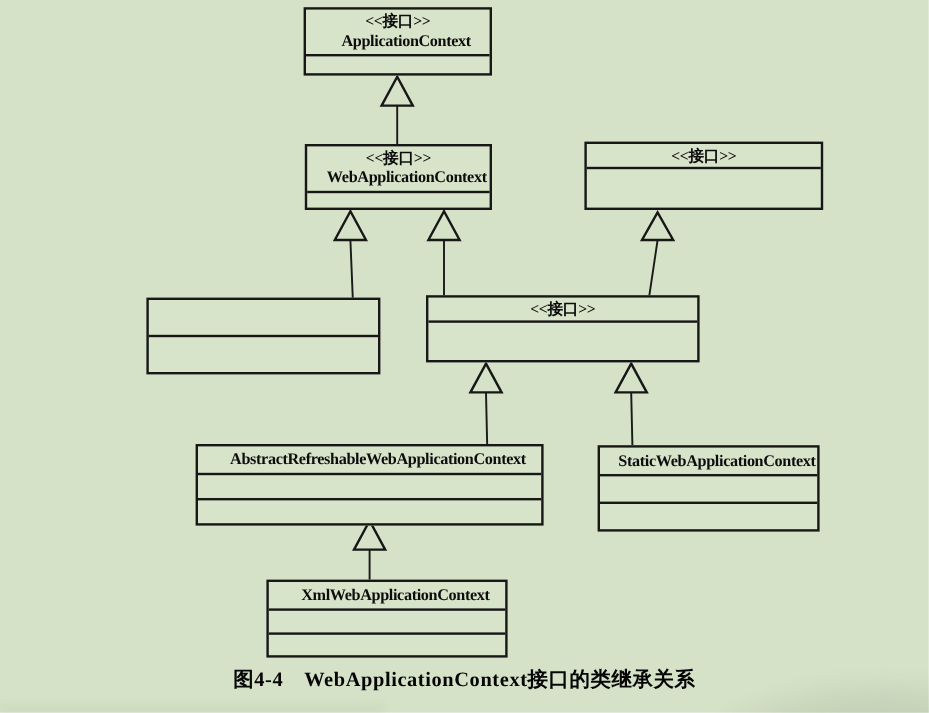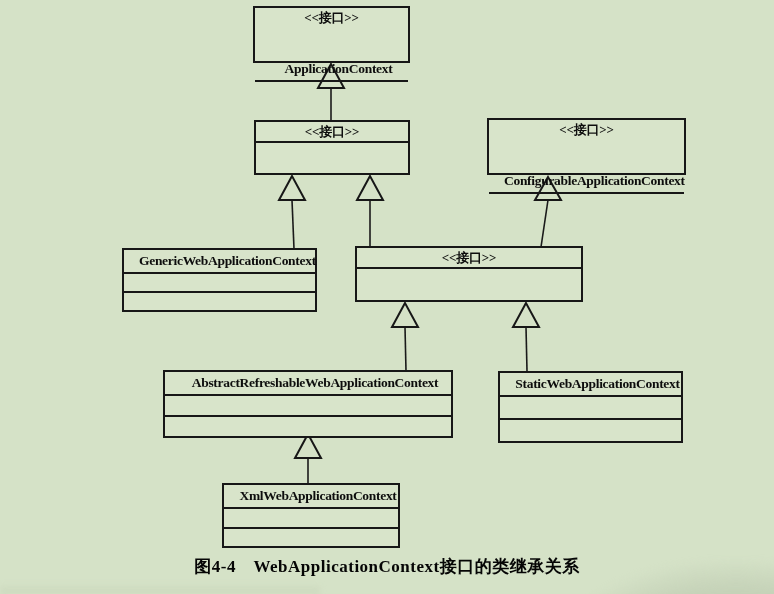--- a/index.html
+++ b/index.html
@@ -17,21 +17,20 @@
     background:#d8e4ca;
     border:2px solid #171717;
     display:flex;flex-direction:column;
     text-align:center;
     color:#0d0d0d;
   }
   .uml-header{
     border-bottom:2px solid #171717;
     display:flex;flex-direction:column;justify-content:center;
     padding:2px 1px;
-    gap:35px;
   }
   .stereotype{
     font-weight:bold;font-size:13px;line-height:15px;letter-spacing:-0.2px;
     white-space:nowrap;
   }
   .classname{
     font-weight:bold;font-size:13.5px;line-height:18px;letter-spacing:-0.3px;
     white-space:nowrap;
     margin-left:14px;
   }
@@ -85,36 +84,33 @@
     <div class="uml-header">
       <div class="stereotype">&lt;&lt;接口&gt;&gt;</div>
       <div class="classname">ApplicationContext</div>
     </div>
     <div class="compartment"></div>
   </div>
 
   <div class="uml-box" style="left:254px;top:120px;width:156px;height:55px">
     <div class="uml-header">
       <div class="stereotype">&lt;&lt;接口&gt;&gt;</div>
+      <div class="classname">WebApplicationContext</div>
     </div>
     <div class="compartment"></div>
   </div>
 
   <div class="uml-box" style="left:487px;top:118px;width:199px;height:57px">
     <div class="uml-header">
       <div class="stereotype">&lt;&lt;接口&gt;&gt;</div>
-      <div class="classname">ConfigurableApplicationContext</div>
     </div>
     <div class="compartment"></div>
   </div>
 
   <div class="uml-box" style="left:122px;top:248px;width:195px;height:64px">
-    <div class="uml-header">
-      <div class="classname">GenericWebApplicationContext</div>
-    </div>
     <div class="compartment"></div>
     <div class="compartment"></div>
   </div>
 
   <div class="uml-box" style="left:355px;top:246px;width:228px;height:56px">
     <div class="uml-header">
       <div class="stereotype">&lt;&lt;接口&gt;&gt;</div>
     </div>
     <div class="compartment"></div>
   </div>
@@ -128,21 +124,21 @@
   </div>
 
   <div class="uml-box" style="left:498px;top:371px;width:185px;height:72px">
     <div class="uml-header">
       <div class="classname">StaticWebApplicationContext</div>
     </div>
     <div class="compartment"></div>
     <div class="compartment"></div>
   </div>
 
-  <div class="uml-box" style="left:222px;top:483px;width:178px;height:65px">
+  <div class="uml-box" style="left:222px;top:483px;width:201px;height:65px">
     <div class="uml-header">
       <div class="classname">XmlWebApplicationContext</div>
     </div>
     <div class="compartment"></div>
     <div class="compartment"></div>
   </div>
 
   <div id="caption">图4-4　WebApplicationContext接口的类继承关系</div>
 
   <div class="shadow-blob"></div>

